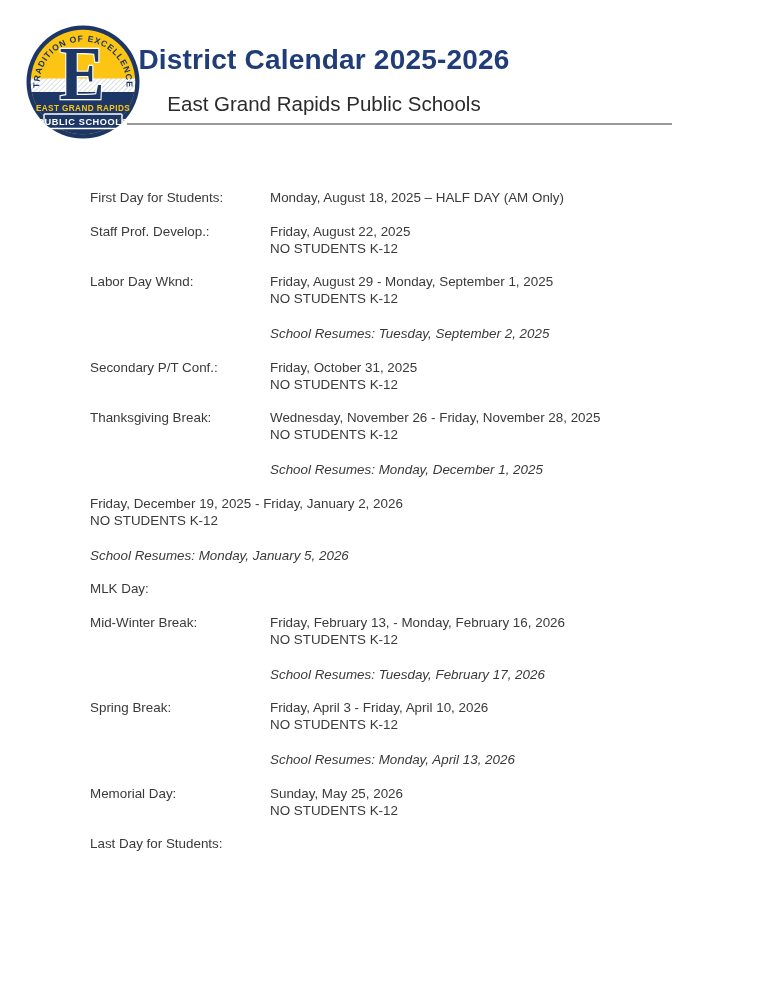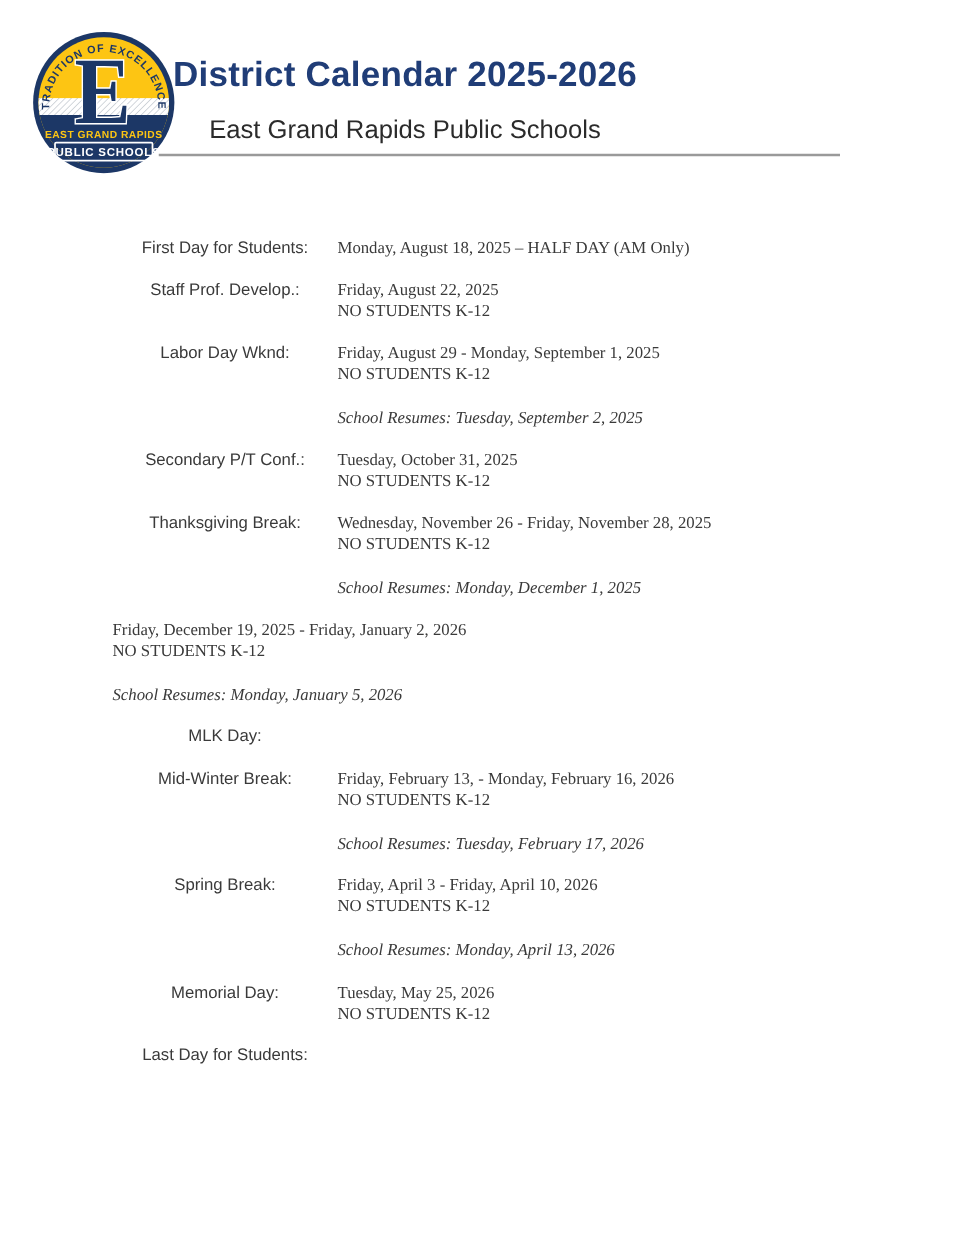--- a/index.html
+++ b/index.html
@@ -19,22 +19,22 @@
   .egr-line2{font-family:"Liberation Sans",sans-serif;font-size:9.2px;font-weight:700;fill:#ffffff;letter-spacing:0.6px;}
   .ps-box{fill:none;stroke:#ffffff;stroke-width:1.4px;}
 
   .header-text{position:absolute;left:0;top:44px;width:648px;text-align:center;}
   .page-title{margin:0;font-size:28px;line-height:32px;font-weight:700;color:var(--title);letter-spacing:0.2px;}
   .page-subtitle{font-size:20.5px;line-height:24px;color:var(--subtitle);margin-top:16px;}
   .rule{position:absolute;left:127px;top:123px;width:545px;height:1.5px;background:var(--rule);}
 
   .list{position:absolute;left:90px;top:189px;width:600px;}
   .row{display:flex;margin-bottom:16.5px;}
-  .row-label{flex:0 0 180px;width:180px;font-size:13.4px;line-height:17px;color:var(--text);text-align:center;}
-  .row-details{flex:1;font-size:13.4px;line-height:17px;color:var(--text);font-family:Liberation Serif, serif;}
+  .row-label{flex:0 0 180px;width:180px;font-size:13.4px;line-height:17px;color:var(--text);}
+  .row-details{flex:1;font-size:13.4px;line-height:17px;color:var(--text);}
   .line{white-space:nowrap;}
   .line.italic{font-style:italic;margin-top:18px;}
 </style>
 </head>
 <body>
 
 <div>
 
   <svg class="logo" viewBox="0 0 114 114" aria-hidden="true">
     <defs>
@@ -90,21 +90,21 @@
     <div class="row-details">
           <div class="line">Friday, August 29 - Monday, September 1, 2025</div>
           <div class="line">NO STUDENTS K-12</div>
           <div class="line italic">School Resumes: Tuesday, September 2, 2025</div>
         </div>
   </div>
 
   <div class="row">
     <div class="row-label">Secondary P/T Conf.:</div>
     <div class="row-details">
-          <div class="line">Tuesday, October 31, 2025</div>
+          <div class="line">Friday, October 31, 2025</div>
           <div class="line">NO STUDENTS K-12</div>
         </div>
   </div>
 
   <div class="row">
     <div class="row-label">Thanksgiving Break:</div>
     <div class="row-details">
           <div class="line">Wednesday, November 26 - Friday, November 28, 2025</div>
           <div class="line">NO STUDENTS K-12</div>
           <div class="line italic">School Resumes: Monday, December 1, 2025</div>
@@ -137,21 +137,21 @@
     <div class="row-details">
           <div class="line">Friday, April 3 - Friday, April 10, 2026</div>
           <div class="line">NO STUDENTS K-12</div>
           <div class="line italic">School Resumes: Monday, April 13, 2026</div>
         </div>
   </div>
 
   <div class="row">
     <div class="row-label">Memorial Day:</div>
     <div class="row-details">
-          <div class="line">Tuesday, May 25, 2026</div>
+          <div class="line">Sunday, May 25, 2026</div>
           <div class="line">NO STUDENTS K-12</div>
         </div>
   </div>
 
   <div class="row">
     <div class="row-label">Last Day for Students:</div>
   </div>
 </main>
 </div>
 

